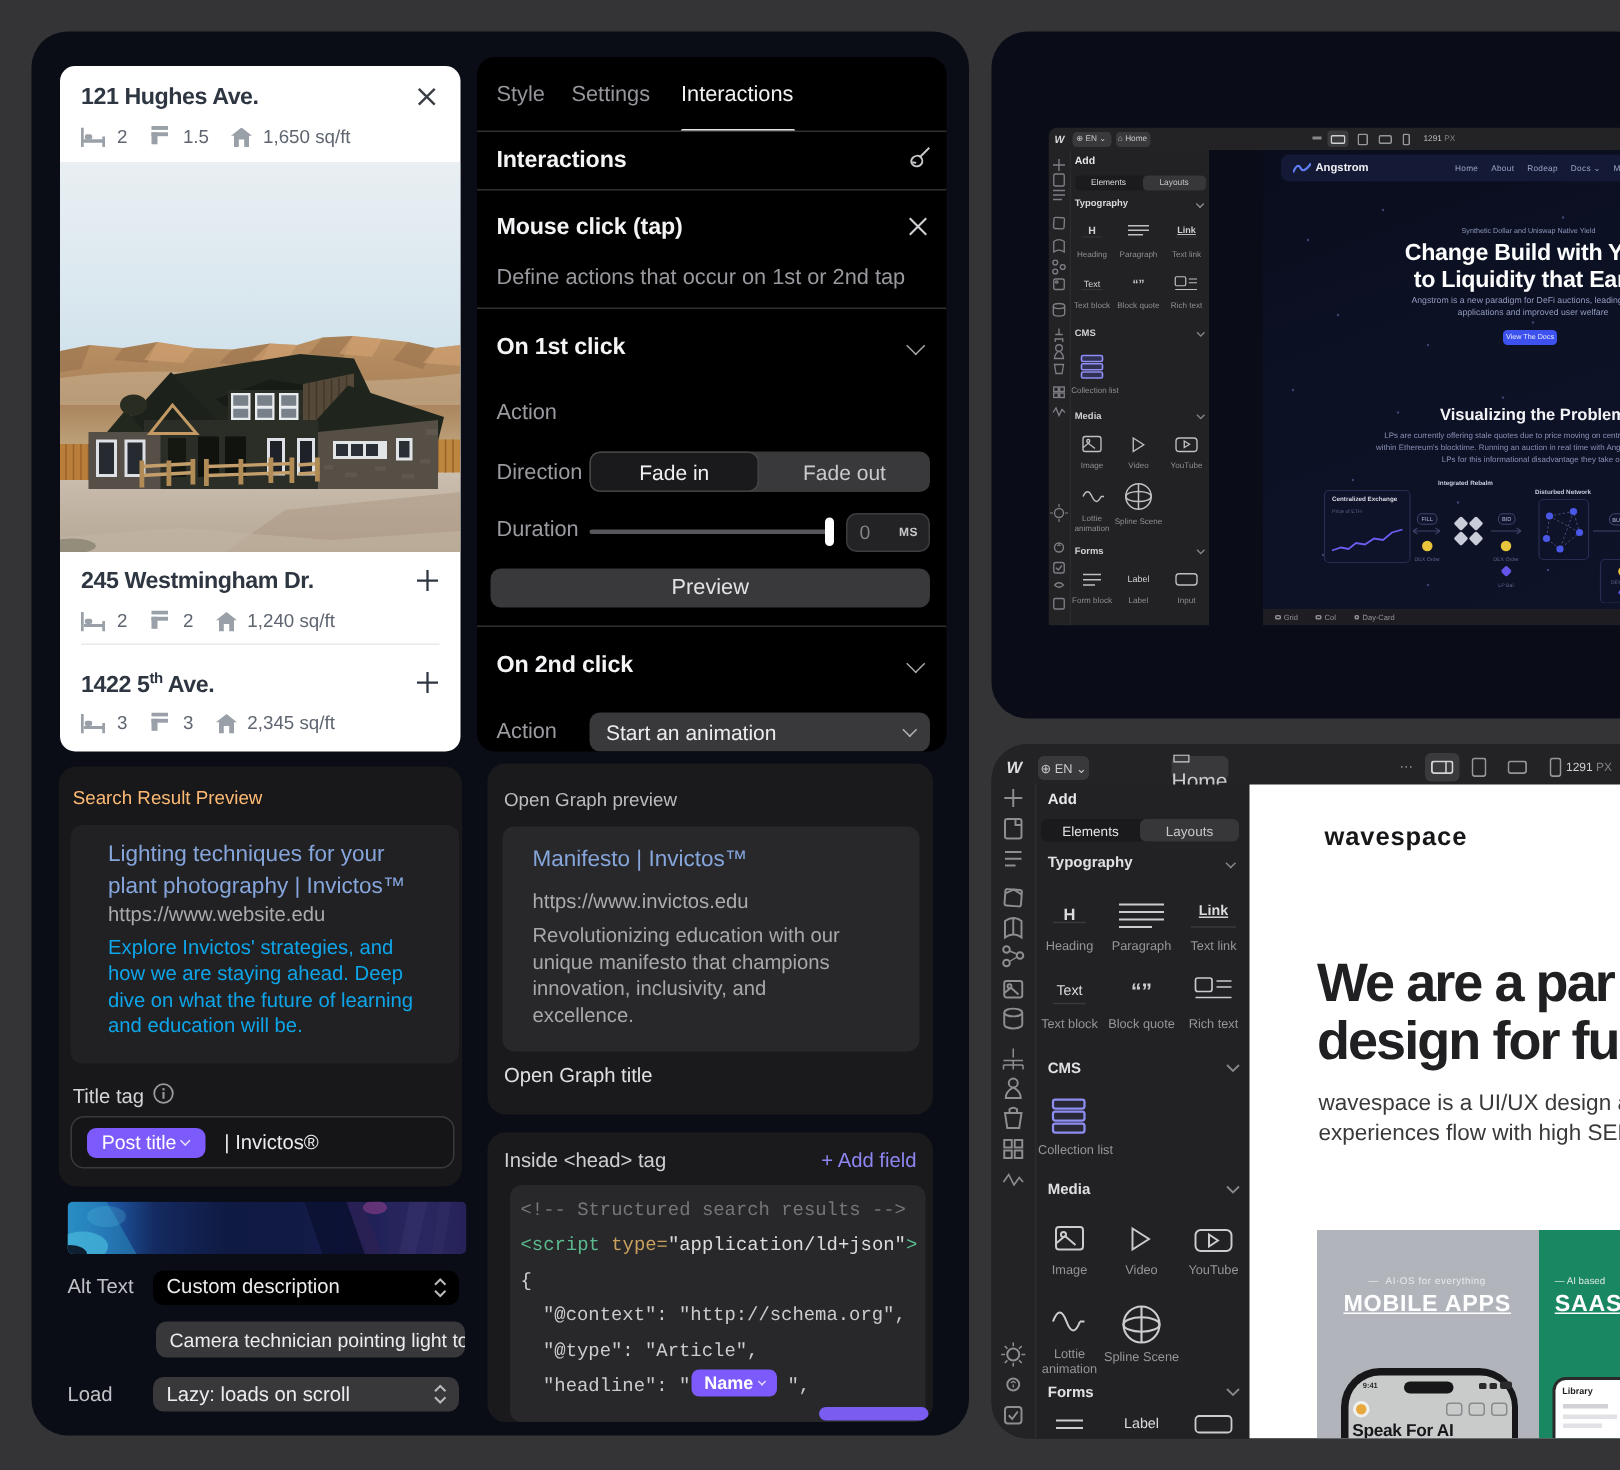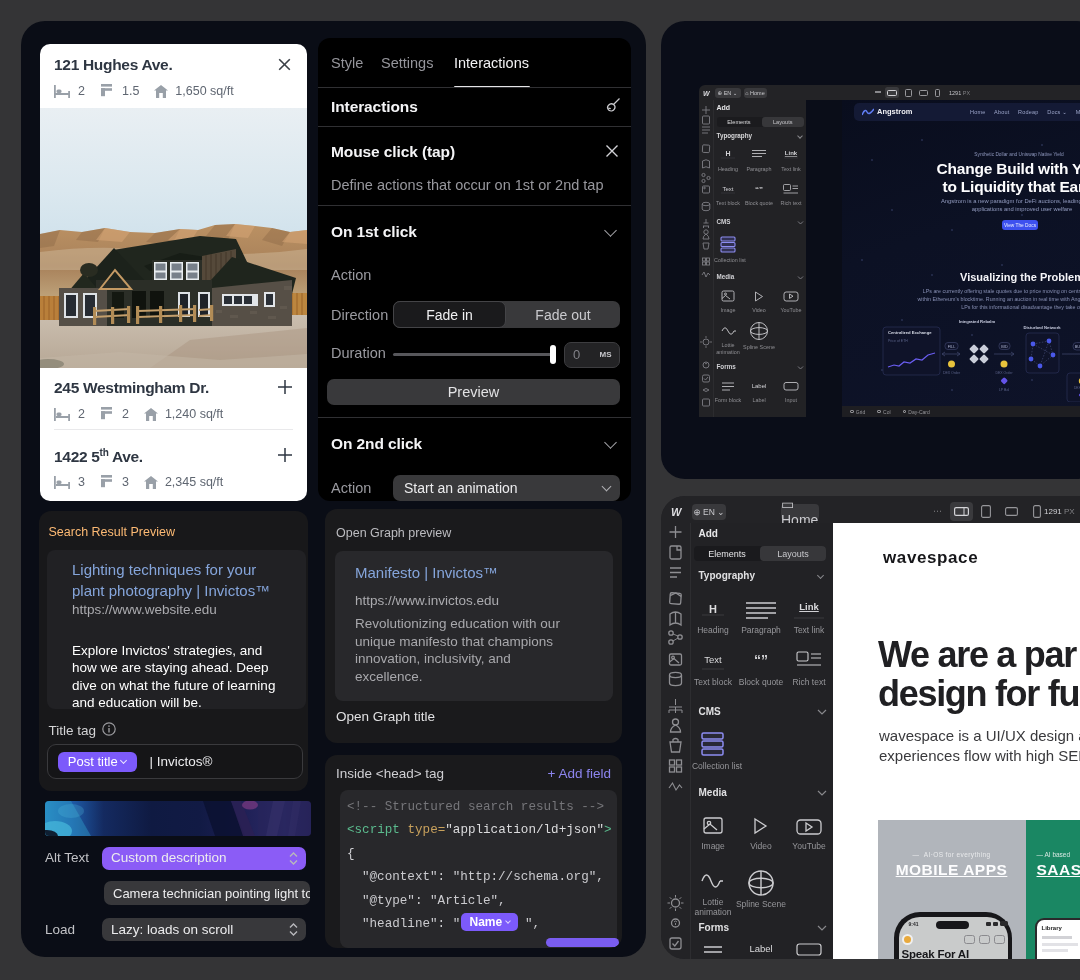--- a/index.html
+++ b/index.html
@@ -301,21 +301,21 @@
     <div class="schev" style="left:288px;top:400px;"></div>
     <div class="ilabel" style="left:13px;top:442px;">Action</div>
     <div class="dropdown" style="left:75px;top:437px;width:227px;height:26px;">Start an animation<span class="dchev"></span></div>
   </div>
 
   <div class="abs" id="searchpanel" style="left:39px;top:511px;width:269px;height:280px;background:#18181a;border-radius:12px;overflow:hidden;">
     <div class="abs" style="left:9.5px;top:14px;font-size:12.5px;color:#fdba74;">Search Result Preview</div>
     <div class="abs" style="left:7.5px;top:38.5px;width:259.5px;height:159px;background:#212124;border-radius:8px;">
       <div class="abs" style="left:25.5px;top:9px;font-size:15px;color:#85a5db;line-height:21.5px;">Lighting techniques for your<br>plant photography | Invictos™</div>
       <div class="abs" style="left:25.5px;top:52px;font-size:13.5px;color:#ababaf;">https://www.website.edu</div>
-      <div class="abs" style="left:25.5px;top:73px;font-size:13.5px;color:#ffffff;line-height:17.5px;margin-top:19px;">Explore Invictos' strategies, and<br>how we are staying ahead. Deep<br>dive on what the future of learning<br>and education will be.</div>
+      <div class="abs" style="left:25.5px;top:73px;font-size:13.5px;color:#0ea5e9;line-height:17.5px;">Explore Invictos' strategies, and<br>how we are staying ahead. Deep<br>dive on what the future of learning<br>and education will be.</div>
     </div>
     <div class="abs" style="left:9.5px;top:212px;font-size:13.5px;color:#d4d4d6;">Title tag</div>
     <svg class="abs" style="left:63px;top:211px;" width="14" height="14" viewBox="0 0 14 14">
         <circle cx="7" cy="7" r="6.2" fill="none" stroke="#9a9a9e" stroke-width="1.2"></circle>
         <rect x="6.3" y="6" width="1.4" height="4.5" fill="#9a9a9e"></rect>
         <rect x="6.3" y="3.4" width="1.4" height="1.5" fill="#9a9a9e"></rect>
       </svg>
     <div class="abs" style="left:7.5px;top:232.5px;width:256px;height:35.5px;background:#151517;border:1px solid #3a3a3d;border-radius:9px;">
       <div class="abs" style="left:10px;top:7px;width:79px;height:20px;background:#7c5afb;border-radius:6px;color:#fff;font-size:13px;display:flex;align-items:center;justify-content:center;">Post title&nbsp;<span style="display:inline-block;width:5px;height:5px;border-right:1.4px solid #e8e2ff;border-bottom:1.4px solid #e8e2ff;transform:rotate(45deg);margin-top:-3px;"></span></div>
       <div class="abs" style="left:102px;top:9px;font-size:13.5px;color:#ececee;">| Invictos®</div>
@@ -345,21 +345,21 @@
         <ellipse cx="26" cy="10" rx="13" ry="7" fill="#55bede" opacity="0.25"></ellipse>
         <path d="M158 0 L186 0 L200 35 L170 35 Z" fill="#0a1130" opacity="0.85"></path>
         <path d="M186 0 L196 0 L210 35 L198 35 Z" fill="#2a2054" opacity="0.9"></path>
         <ellipse cx="205" cy="4" rx="8" ry="4.5" fill="#99418f" opacity="0.55"></ellipse>
         <rect x="213" y="0" width="53" height="35" fill="#282459" opacity="0.5"></rect>
         <path d="M228 0 L240 0 L232 35 L221 35 Z" fill="#343068" opacity="0.65"></path>
         <path d="M248 0 L256 0 L250 35 L243 35 Z" fill="#322e66" opacity="0.5"></path>
       </svg>
     </div>
     <div class="abs" style="left:24px;top:55px;font-size:13.5px;color:#c2c2c6;">Alt Text</div>
-    <div class="abs" style="left:81px;top:51.5px;width:204px;height:23px;background:#8b5cf6;border-radius:7px;">
+    <div class="abs" style="left:81px;top:51.5px;width:204px;height:23px;background:#000000;border-radius:7px;">
       <span class="abs" style="left:9px;top:3.5px;font-size:13.5px;color:#ececee;">Custom description</span>
       <svg class="abs" style="right:8px;top:5px;" width="9" height="13" viewBox="0 0 9 13">
           <path d="M1 4.5 L4.5 1 L8 4.5 M1 8.5 L4.5 12 L8 8.5" stroke="#b8b8bc" stroke-width="1.4" fill="none"></path>
         </svg>
     </div>
     <div class="abs" style="left:83px;top:86px;width:206px;height:23.5px;background:#38383b;border-radius:7px;overflow:hidden;">
       <span class="abs" style="left:9px;top:4.5px;font-size:13px;color:#ececee;white-space:nowrap;">Camera technician pointing light to</span>
     </div>
     <div class="abs" style="left:24px;top:126.5px;font-size:13.5px;color:#c2c2c6;">Load</div>
     <div class="abs" style="left:81px;top:123px;width:204px;height:23px;background:#38383b;border-radius:7px;">

